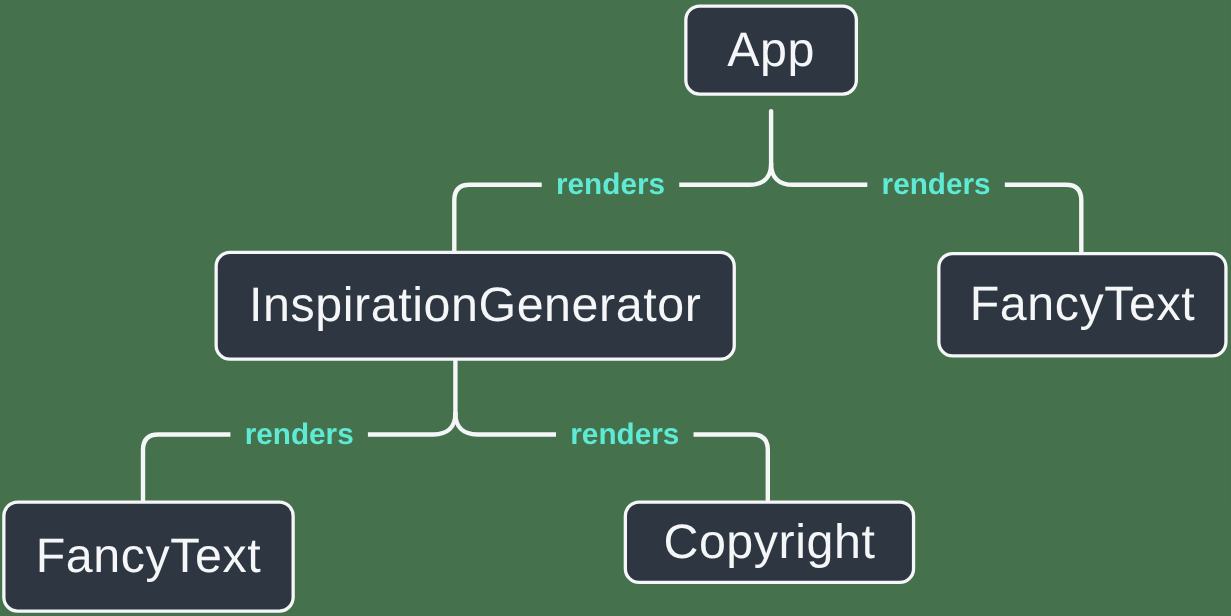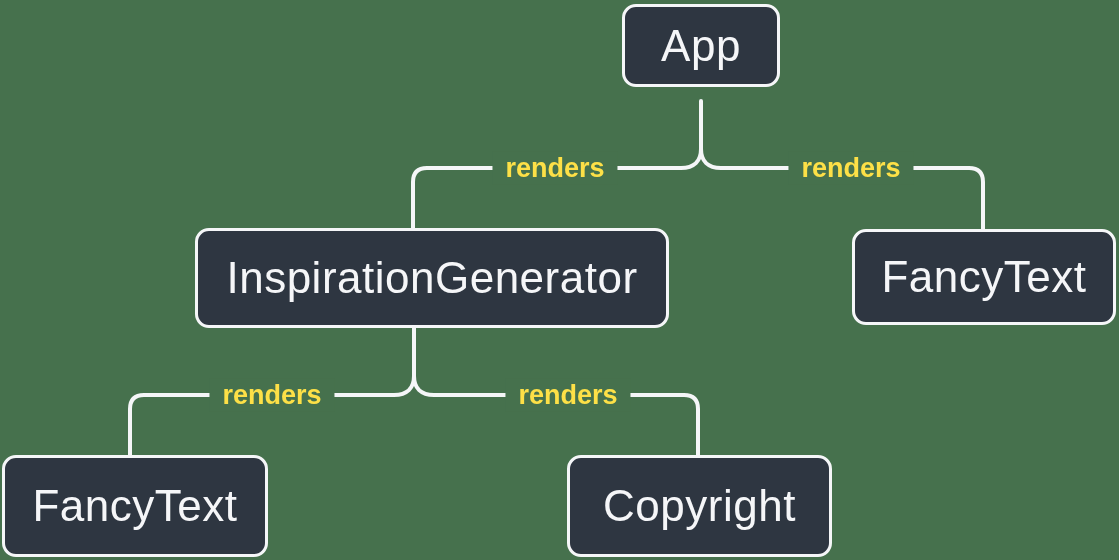--- a/index.html
+++ b/index.html
@@ -40,26 +40,26 @@
     justify-content: center;
     font-size: 44px;
     font-weight: 400;
     letter-spacing: 0.5px;
     white-space: nowrap;
   }
   .node-app        { left: 622px; top: 4px;   width: 158px; height: 83px;  }
   .node-ig         { left: 195px; top: 228px; width: 474px; height: 100px; }
   .node-ft-top     { left: 852px; top: 229px; width: 264px; height: 96px;  }
   .node-ft-bottom  { left: 2px;   top: 455px; width: 266px; height: 102px; }
-  .node-copyright  { left: 567px; top: 455px; width: 265px; height: 102px; }
+  .node-copyright  { left: 567px; top: 455px; width: 265px; height: 76px; }
   .edge-label {
     position: absolute;
     transform: translate(-50%, -50%);
     background: #46714D;
-    color: #fde047;
+    color: #5eead4;
     font-size: 27px;
     font-weight: 700;
     padding: 1px 13px;
     white-space: nowrap;
   }
   .edge-label-app-left  { left: 555px; top: 168px; }
   .edge-label-app-right { left: 851px; top: 168px; }
   .edge-label-ig-left   { left: 272px; top: 395px; }
   .edge-label-ig-right  { left: 568px; top: 395px; }
 </style>

